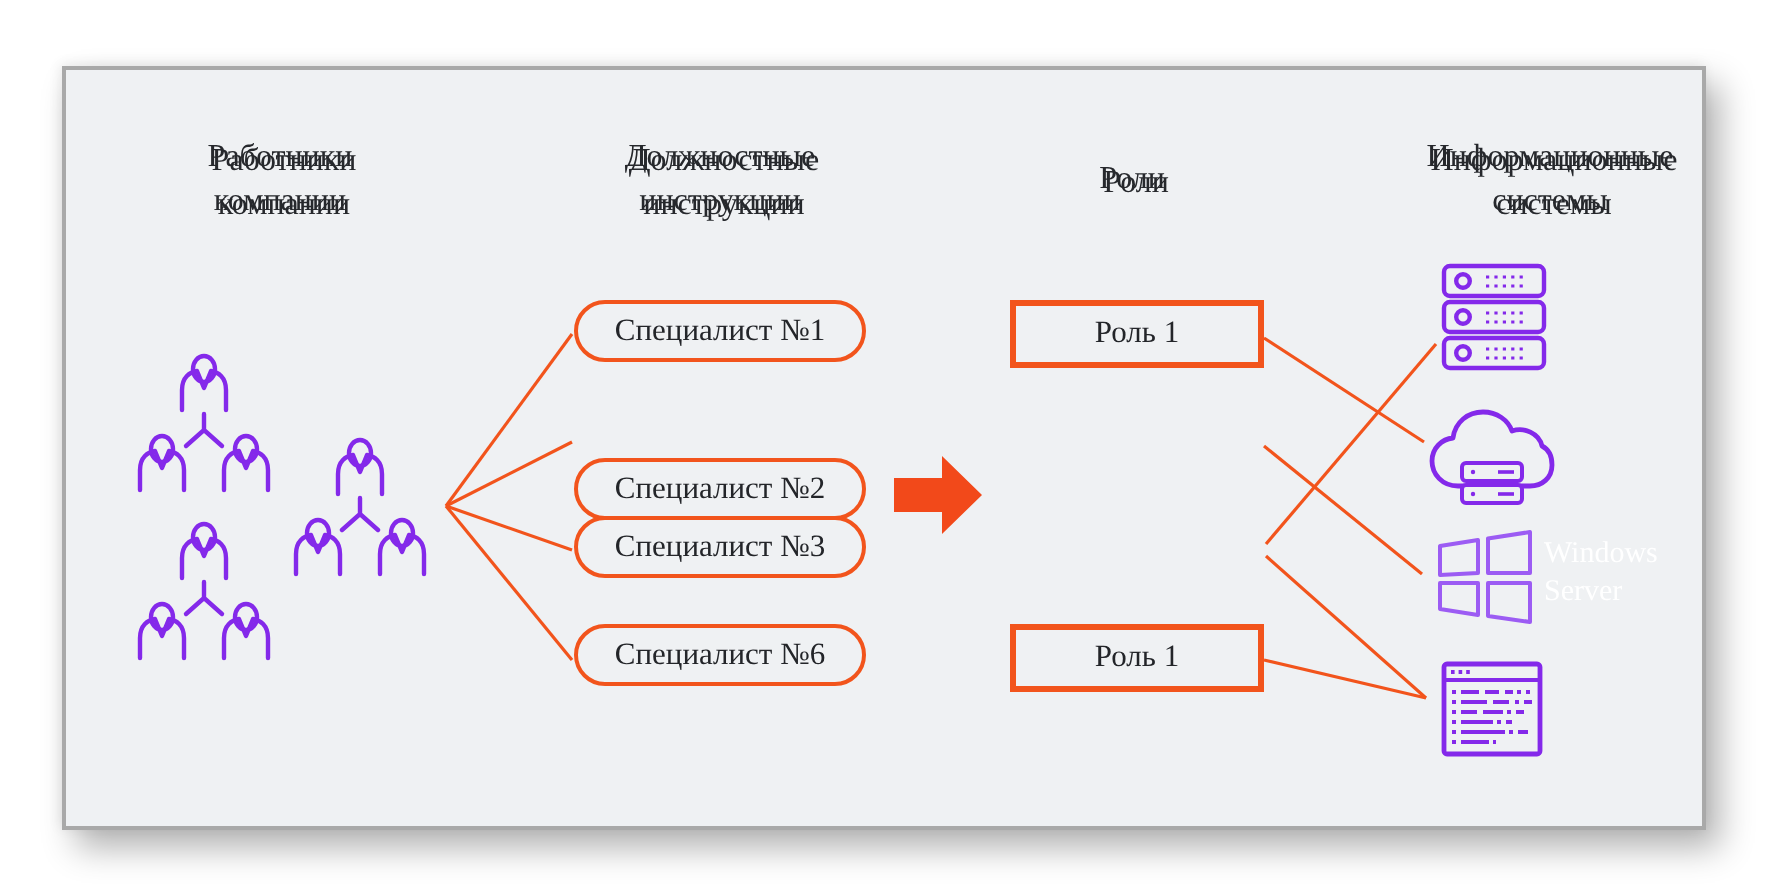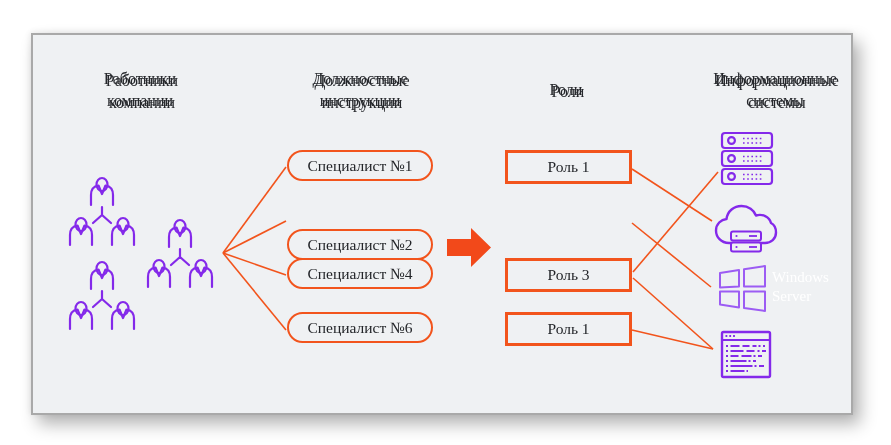--- a/index.html
+++ b/index.html
@@ -134,25 +134,24 @@
         <line x1="4" y1="24" x2="40" y2="24" stroke-dasharray="2 2.5 8 3 10 2"></line>
         <line x1="4" y1="29" x2="34" y2="29" stroke-dasharray="2 2.5 16 2"></line>
         <line x1="4" y1="34" x2="42" y2="34" stroke-dasharray="2 2.5 22 2"></line>
         <line x1="4" y1="39" x2="26" y2="39" stroke-dasharray="2 2.5 14 2"></line>
       </g>
     </g>
   </svg>
 
   <div class="obox sbox row1">Специалист №1</div>
   <div class="obox sbox row2">Специалист №2</div>
-  <div class="obox sbox row3">Специалист №4</div>
+  <div class="obox sbox row3">Специалист №3</div>
   <div class="obox sbox row4">Специалист №6</div>
 
   <div class="obox rbox row1">Роль 1</div>
-  <div class="obox rbox row3">Роль 3</div>
   <div class="obox rbox row4">Роль 1</div>
 
   <div class="hdr" style="left:75px;top:68px;width:130px;">Работники компании</div>
   <div class="hdr" style="left:286px;top:68px;width:148px;">Должностные инструкции</div>
   <div class="hdr" style="left:516px;top:79px;width:100px;">Роли</div>
   <div class="hdr" style="left:690px;top:68px;width:170px;">Информационные системы</div>
 
   <div class="win-caption">Windows Server</div>
 </div>
 

